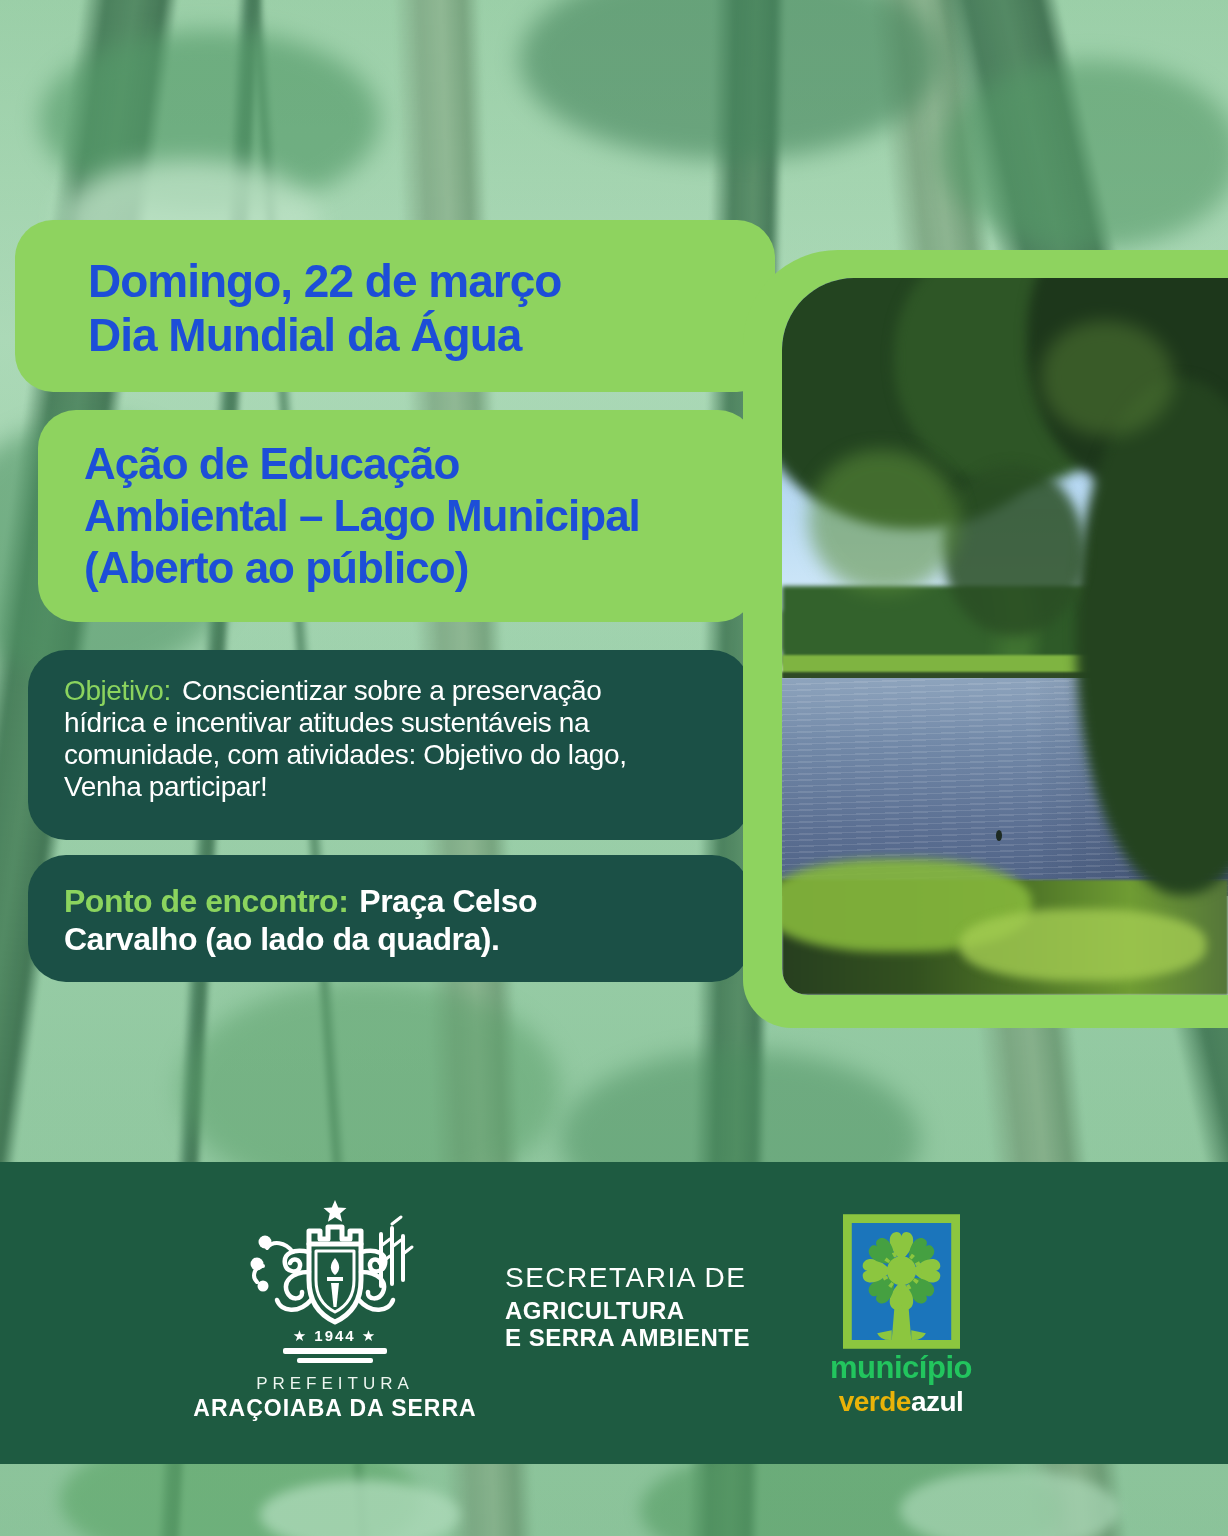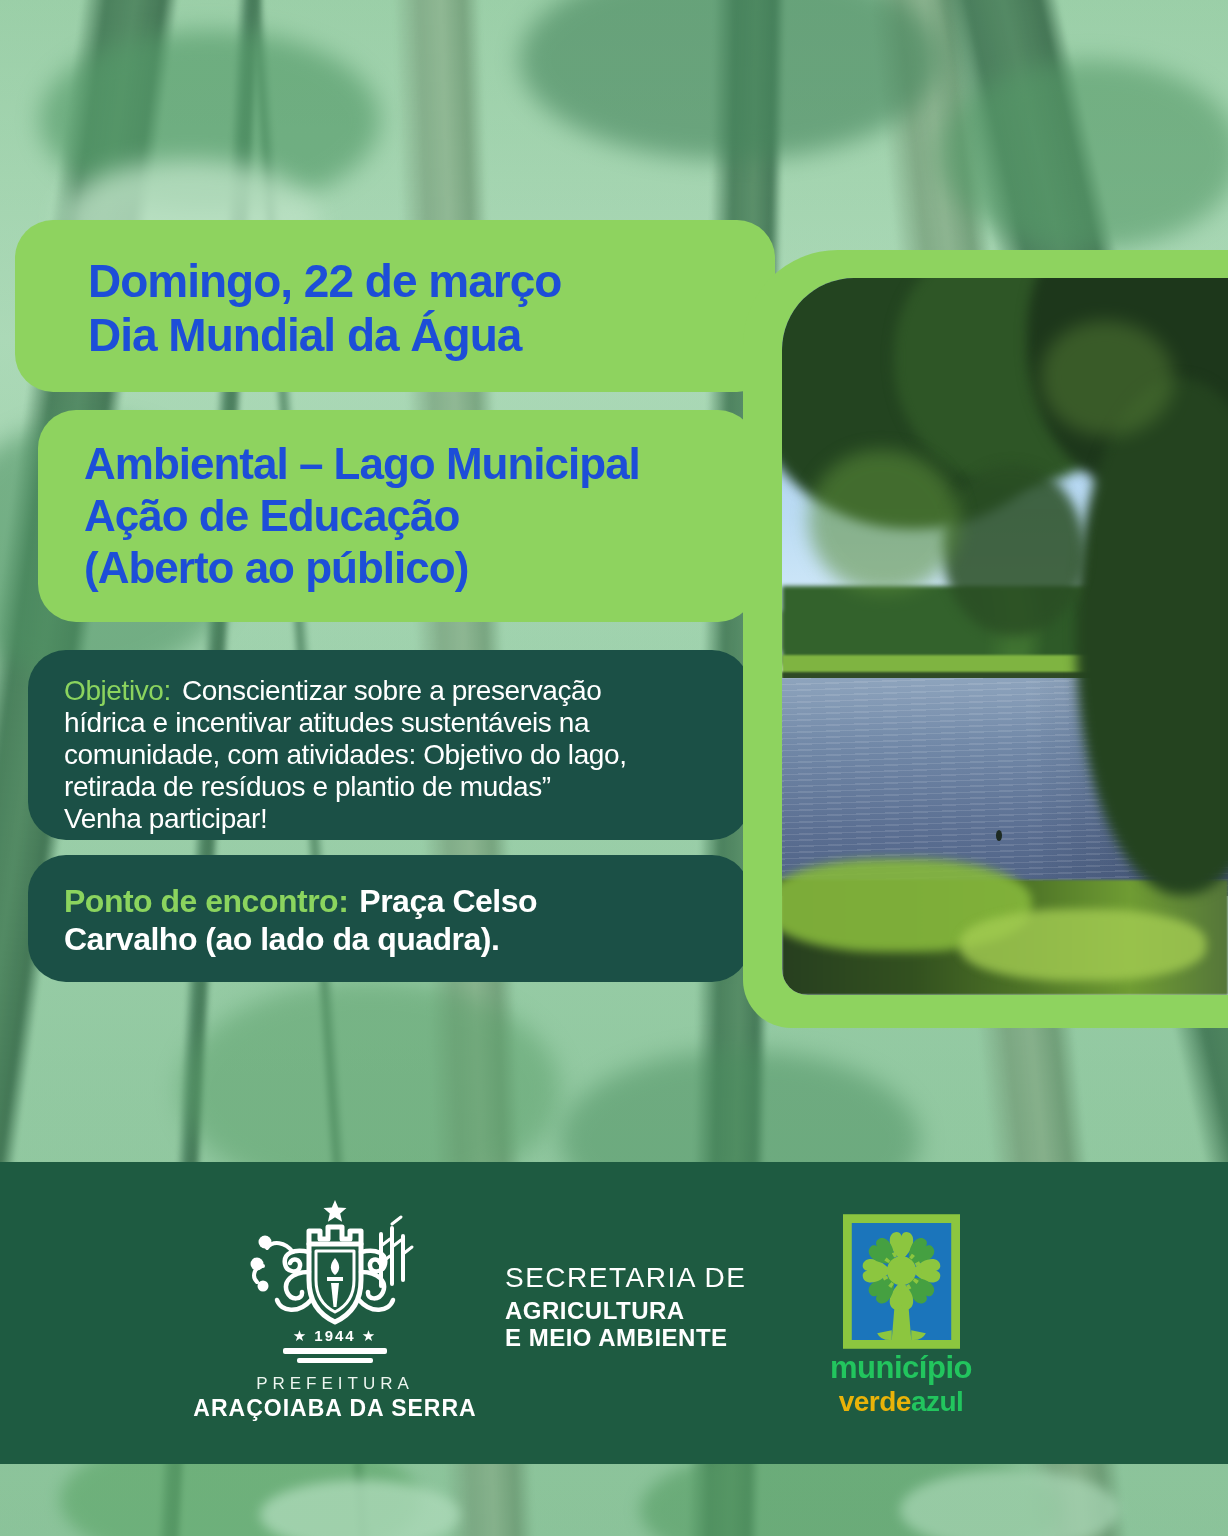--- a/index.html
+++ b/index.html
@@ -103,21 +103,21 @@
             font-size:23px;font-weight:700;letter-spacing:1px;white-space:nowrap;}
   .sec{position:absolute;left:505px;top:100px;}
   .sec-l1{font-size:28px;font-weight:400;letter-spacing:1.5px;margin-bottom:3px;white-space:nowrap;}
   .sec-l2,.sec-l3{font-size:24px;font-weight:700;letter-spacing:.5px;line-height:1.13;white-space:nowrap;}
   .mva-sq{position:absolute;left:843px;top:51px;width:117px;height:137px;}
   .mva-w1{position:absolute;left:901px;top:188px;transform:translateX(-50%);
           font-size:31px;font-weight:700;letter-spacing:-.5px;color:#22c55e;white-space:nowrap;}
   .mva-w2{position:absolute;left:901px;top:224px;transform:translateX(-50%);
           font-size:28px;font-weight:700;letter-spacing:-.5px;white-space:nowrap;}
   .verde{color:#eab308;}
-  .azul{color:#22c55e;font-weight:600;}
+  .azul{color:#ffffff;font-weight:600;}
 </style>
 </head>
 <body>
 
 <div class="poster">
 
   <div class="bg">
     <div class="trunk t1"></div>
     <div class="trunk t2"></div>
     <div class="trunk t3"></div>
@@ -139,32 +139,31 @@
     <div class="leaf l12"></div>
     <div class="tint"></div>
   </div>
 
   <section class="box light box-date">
     <div class="h-line">Domingo, 22 de março</div>
     <div class="h-line">Dia Mundial da Água</div>
   </section>
 
   <section class="box light box-title">
+    <div class="h-line">Ação de Educação</div>
     <div class="h-line">Ambiental – Lago Municipal</div>
-    <div class="h-line">Ação de Educação</div>
     <div class="h-line">(Aberto ao público)</div>
   </section>
 
   <section class="box dark box-obj">
     <div class="obj-line">
       <span class="lbl">Objetivo:</span><span>Conscientizar sobre a preservação</span>
     </div>
     <div class="obj-line">hídrica e incentivar atitudes sustentáveis na</div>
     <div class="obj-line">comunidade, com atividades: Objetivo do lago,</div>
-    <div class="obj-line">retirada de resíduos e plantio de mudas”</div>
     <div class="obj-line">Venha participar!</div>
   </section>
 
   <section class="box dark box-meet">
     <div class="meet-line">
       <span class="lbl">Ponto de encontro:</span><span>Praça Celso</span>
     </div>
     <div class="meet-line">Carvalho (ao lado da quadra).</div>
   </section>
 
@@ -218,21 +217,21 @@
       <text x="100" y="141" fill="#ffffff" font-size="15" font-weight="bold" text-anchor="middle" letter-spacing="2">★ 1944 ★</text>
       <rect x="48" y="148" width="104" height="6" rx="2" fill="#fff"></rect>
       <rect x="62" y="158" width="76" height="5" rx="2" fill="#fff"></rect>
     </svg>
     <div class="pref-org">PREFEITURA</div>
     <div class="pref-city">ARAÇOIABA DA SERRA</div>
 
     <div class="sec">
       <div class="sec-l1">SECRETARIA DE</div>
       <div class="sec-l2">AGRICULTURA</div>
-      <div class="sec-l3">E MEIO AMBIENTE</div>
+      <div class="sec-l3">E SERRA AMBIENTE</div>
     </div>
 
     <svg class="mva-sq" viewBox="0 0 120 138">
       <rect x="0" y="0" width="120" height="138" fill="#8cc63f"></rect>
       <rect x="9" y="9" width="102" height="120" fill="#1b75bb"></rect>
       <path d="M53 92 L50 129 L70 129 L67 92 Z" fill="#8cc63f"></path>
       <path d="M50 129 q-11 1 -15 -7 l15 -3 z M70 129 q11 1 15 -7 l-15 -3 z" fill="#8cc63f"></path>
       <g transform="translate(60,58)">
         <path d="M0 10 C -10 2 -9 -8 -3 -8 C -1 -8 0 -6 0 -5 C 0 -6 1 -8 3 -8 C 9 -8 10 2 0 10 Z" transform="rotate(0) translate(0,-27) scale(1.6)" fill="#8cc63f"></path>
         <path d="M0 10 C -10 2 -9 -8 -3 -8 C -1 -8 0 -6 0 -5 C 0 -6 1 -8 3 -8 C 9 -8 10 2 0 10 Z" transform="rotate(45) translate(0,-27) scale(1.6)" fill="#45a041"></path>

